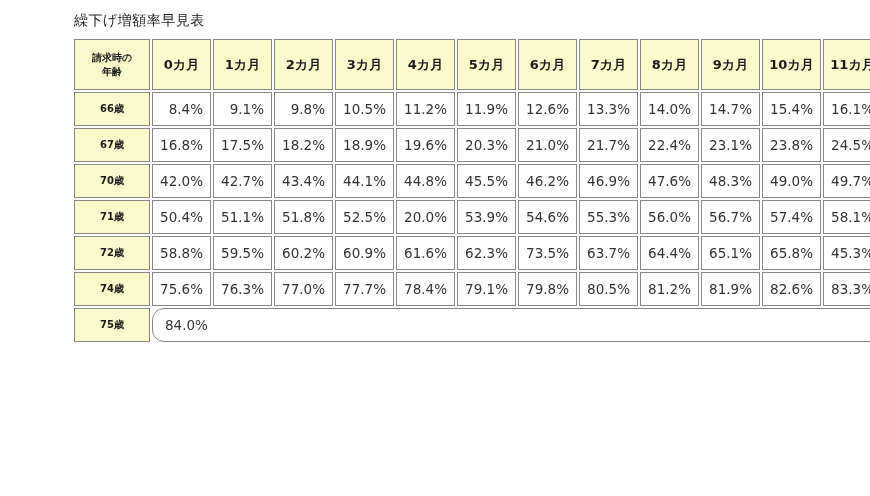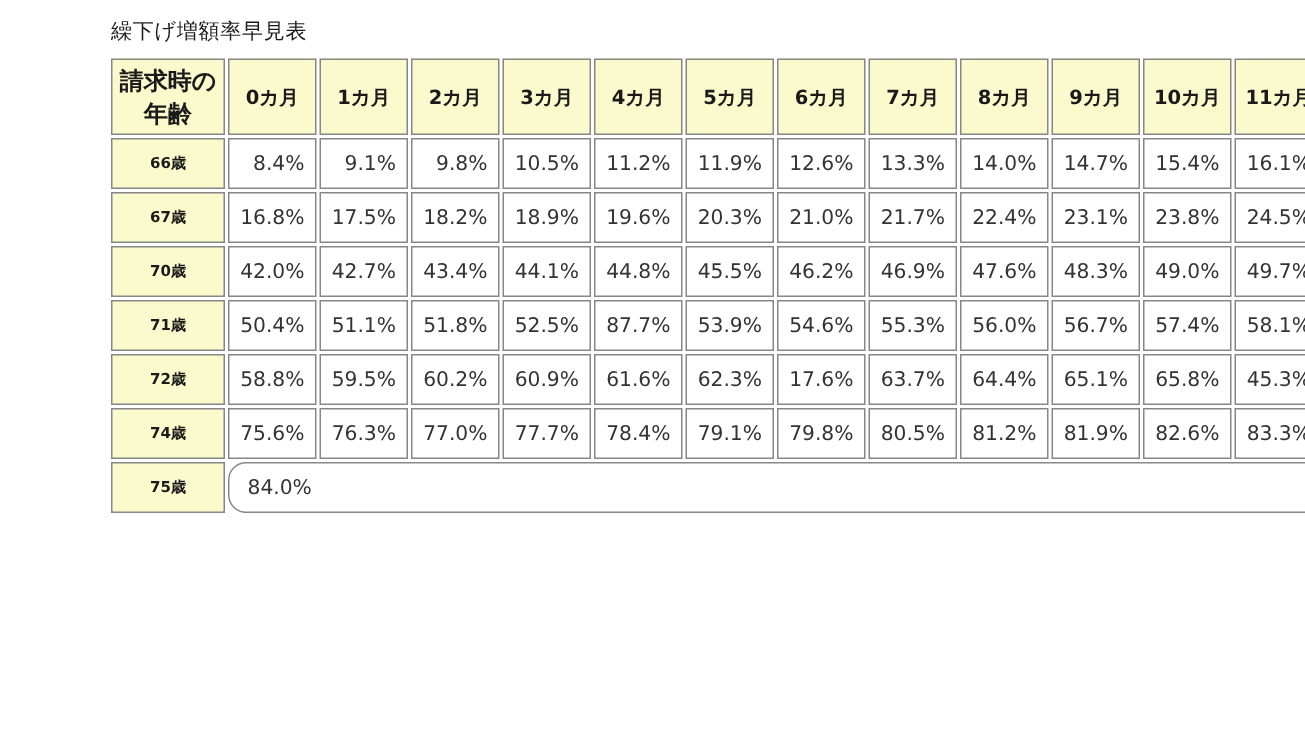--- a/index.html
+++ b/index.html
@@ -46,21 +46,21 @@
     background: var(--header-bg);
     color: var(--heading-text);
     font-size: 13px;
     font-weight: bold;
     text-align: center;
     height: 51px;
     width: 59px;
   }
   thead th.corner {
     width: 76px;
-    font-size: 16px;
+    font-size: 10px;
     line-height: 1.35;
   }
   tbody th.age {
     background: var(--header-bg);
     color: var(--heading-text);
     font-size: 10px;
     font-weight: bold;
     text-align: center;
     height: 34px;
   }
@@ -149,38 +149,38 @@
           <td>48.3%</td>
           <td>49.0%</td>
           <td>49.7%</td>
         </tr>
         <tr>
           <th class="age">71歳</th>
           <td>50.4%</td>
           <td>51.1%</td>
           <td>51.8%</td>
           <td>52.5%</td>
-          <td>87.7%</td>
+          <td>20.0%</td>
           <td>53.9%</td>
           <td>54.6%</td>
           <td>55.3%</td>
           <td>56.0%</td>
           <td>56.7%</td>
           <td>57.4%</td>
           <td>58.1%</td>
         </tr>
         <tr>
           <th class="age">72歳</th>
           <td>58.8%</td>
           <td>59.5%</td>
           <td>60.2%</td>
           <td>60.9%</td>
           <td>61.6%</td>
           <td>62.3%</td>
-          <td>17.6%</td>
+          <td>73.5%</td>
           <td>63.7%</td>
           <td>64.4%</td>
           <td>65.1%</td>
           <td>65.8%</td>
           <td>45.3%</td>
         </tr>
         <tr>
           <th class="age">74歳</th>
           <td>75.6%</td>
           <td>76.3%</td>

